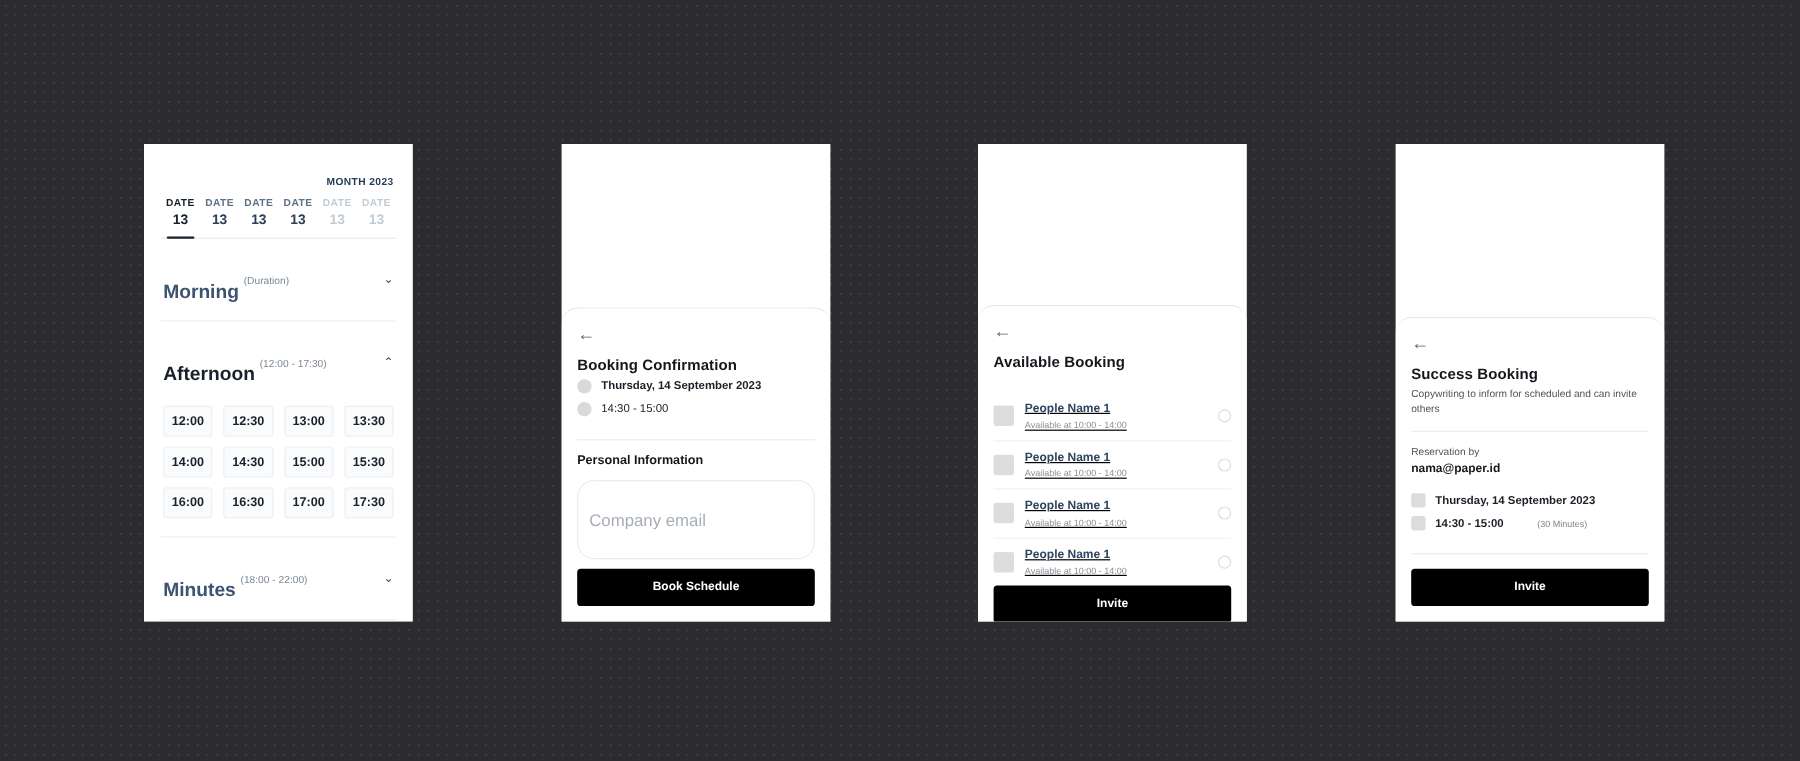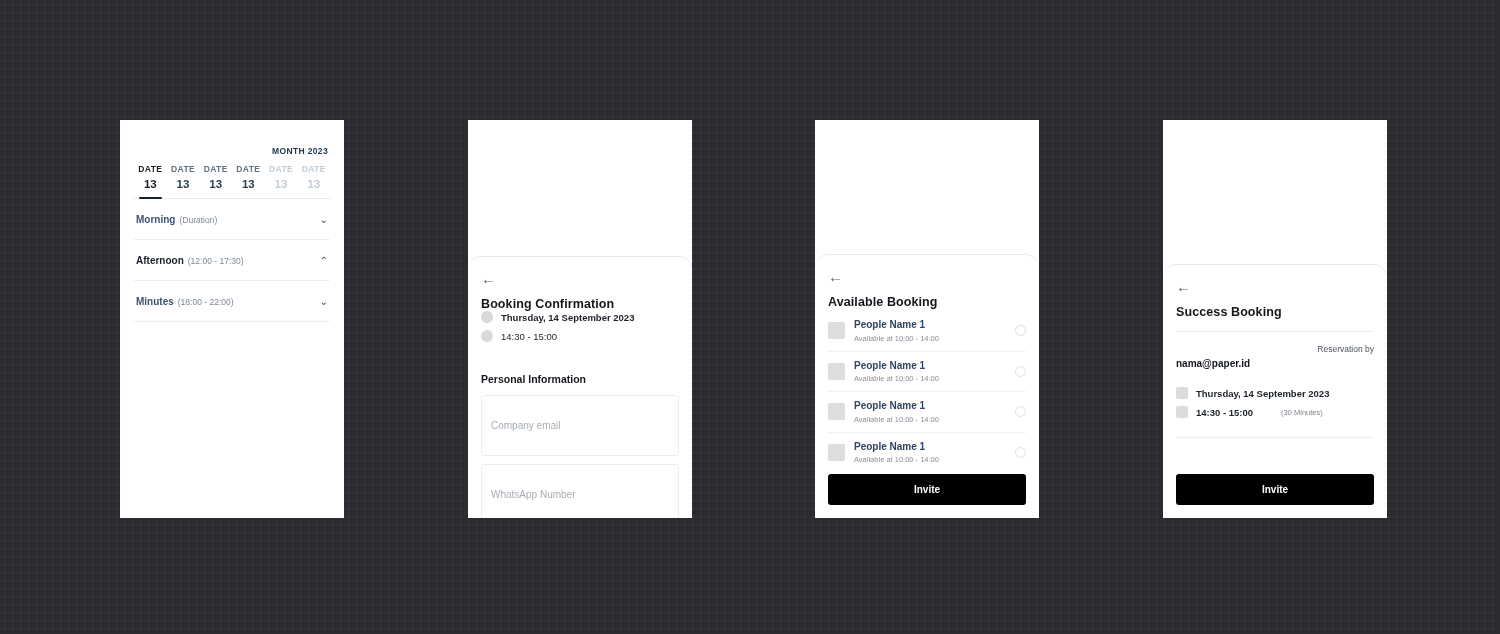--- a/index.html
+++ b/index.html
@@ -68,21 +68,21 @@
   .date-cell.enabled .dnum   { color: #2d4057; font-weight: bold; }
   .date-cell.disabled .dlabel,
   .date-cell.disabled .dnum  { color: #c2ccd6; font-weight: bold; }
 
   .slot-section { border-bottom: 1px solid #eceef0; }
   .slot-header {
     display: flex; align-items: center;
     padding: 15px 2px 14px 2px;
     cursor: pointer;
   }
-  .slot-title { font-size: 10px; font-weight: bold; }
+  .slot-title { font-size: 16px; font-weight: bold; margin-top: 21px; }
   .slot-title.muted  { color: #3c5470; }
   .slot-title.strong { color: #17202b; }
   .slot-range { font-size: 8.5px; color: #7b8794; margin-left: 4px; }
   .chev { margin-left: auto; color: #35506e; font-size: 10px; line-height: 1; }
 
   .slot-grid {
     display: grid;
     grid-template-columns: repeat(4, 1fr);
     gap: 8px 9px;
     padding: 2px 2px 15px 2px;
@@ -144,23 +144,23 @@
   .info-note { font-size: 7.5px; color: #7c848c; margin-left: 20px; }
 
   .section-title {
     font-size: 10.5px; font-weight: bold; color: #14181d;
     margin-bottom: 10px;
   }
 
   .field {
     width: 100%;
     border: 1px solid #ececee;
-    border-radius: 3px;
+    border-radius: 14px;
     padding: 24px 9px;
-    font-size: 10px;
+    font-size: 14px;
     color: #2b3138;
     font-family: "Liberation Sans", sans-serif;
     outline: none;
     margin-bottom: 8px;
     background: #fff;
   }
   .field::placeholder { color: #a7aeb5; }
 
   .cta {
     width: 100%;
@@ -169,21 +169,21 @@
     border-radius: 3px;
     color: #ffffff;
     font-size: 10px;
     font-weight: bold;
     padding: 10px 12px;
     font-family: "Liberation Sans", sans-serif;
     cursor: pointer;
   }
 
   
-  .people-list { margin-top: 2px; }
+  .people-list { margin-top: 18px; text-decoration: underline; }
   .person-row {
     display: flex;
     align-items: center;
     padding: 8px 0 8px 0;
     border-bottom: 1px solid #f0f1f2;
     gap: 9px;
     cursor: pointer;
   }
   .person-row:last-child { border-bottom: none; }
   .avatar { width: 17px; height: 17px; border-radius: 2px; background: #dddddd; flex: none; }
@@ -239,20 +239,34 @@
         <span class="chev">⌄</span>
       </div>
     </div>
 
     <div class="slot-section">
       <div class="slot-header">
         <span class="slot-title strong">Afternoon</span>
         <span class="slot-range">(12:00 - 17:30)</span>
         <span class="chev">⌃</span>
       </div>
+      <div class="slot-grid">
+        <div class="slot-chip">12:00</div>
+        <div class="slot-chip">12:30</div>
+        <div class="slot-chip">13:00</div>
+        <div class="slot-chip">13:30</div>
+        <div class="slot-chip">14:00</div>
+        <div class="slot-chip">14:30</div>
+        <div class="slot-chip">15:00</div>
+        <div class="slot-chip">15:30</div>
+        <div class="slot-chip">16:00</div>
+        <div class="slot-chip">16:30</div>
+        <div class="slot-chip">17:00</div>
+        <div class="slot-chip">17:30</div>
+      </div>
     </div>
 
     <div class="slot-section">
       <div class="slot-header">
         <span class="slot-title muted">Minutes</span>
         <span class="slot-range">(18:00 - 22:00)</span>
         <span class="chev">⌄</span>
       </div>
     </div>
   </div>
@@ -271,21 +285,20 @@
       <div class="info-row">
         <span class="ph-circle"></span>
         <span class="info-text">14:30 - 15:00</span>
       </div>
 
       <div class="hr"></div>
 
       <div class="section-title">Personal Information</div>
 
       <input class="field" type="text" placeholder="Company email" style="">
-      <input class="field" type="text" placeholder="WhatsApp Number" style="">
 
       <div class="spacer"></div>
       <button class="cta">Book Schedule</button>
     </div>
   </div>
 
   <div class="phone" style="left:815px; top:120px; width:224px; height:398px;">
     <div class="sheet" style="height:264px;">
       <div class="back-arrow">←</div>
       <div class="sheet-title">Available Booking</div>
@@ -327,24 +340,25 @@
 
       <div class="spacer"></div>
       <button class="cta">Invite</button>
     </div>
   </div>
 
   <div class="phone" style="left:1163px; top:120px; width:224px; height:398px;">
     <div class="sheet" style="height:254px;">
       <div class="back-arrow">←</div>
       <div class="sheet-title">Success Booking</div>
+      <div class="sheet-sub">Copywriting to inform for scheduled and can invite others</div>
 
       <div class="hr"></div>
 
-      <div style="font-size:8.5px;color:#4d545c;text-align:right;">Reservation by</div>
+      <div style="font-size:8.5px;color:#4d545c;">Reservation by</div>
       <div style="font-size:10px;font-weight:bold;color:#14181d;margin-top:4px;">nama@paper.id</div>
 
       <div style="height:18px"></div>
 
       <div class="info-row">
         <span class="ph-square"></span>
         <span class="info-text bold">Thursday, 14 September 2023</span>
       </div>
       <div class="info-row">
         <span class="ph-square"></span>

